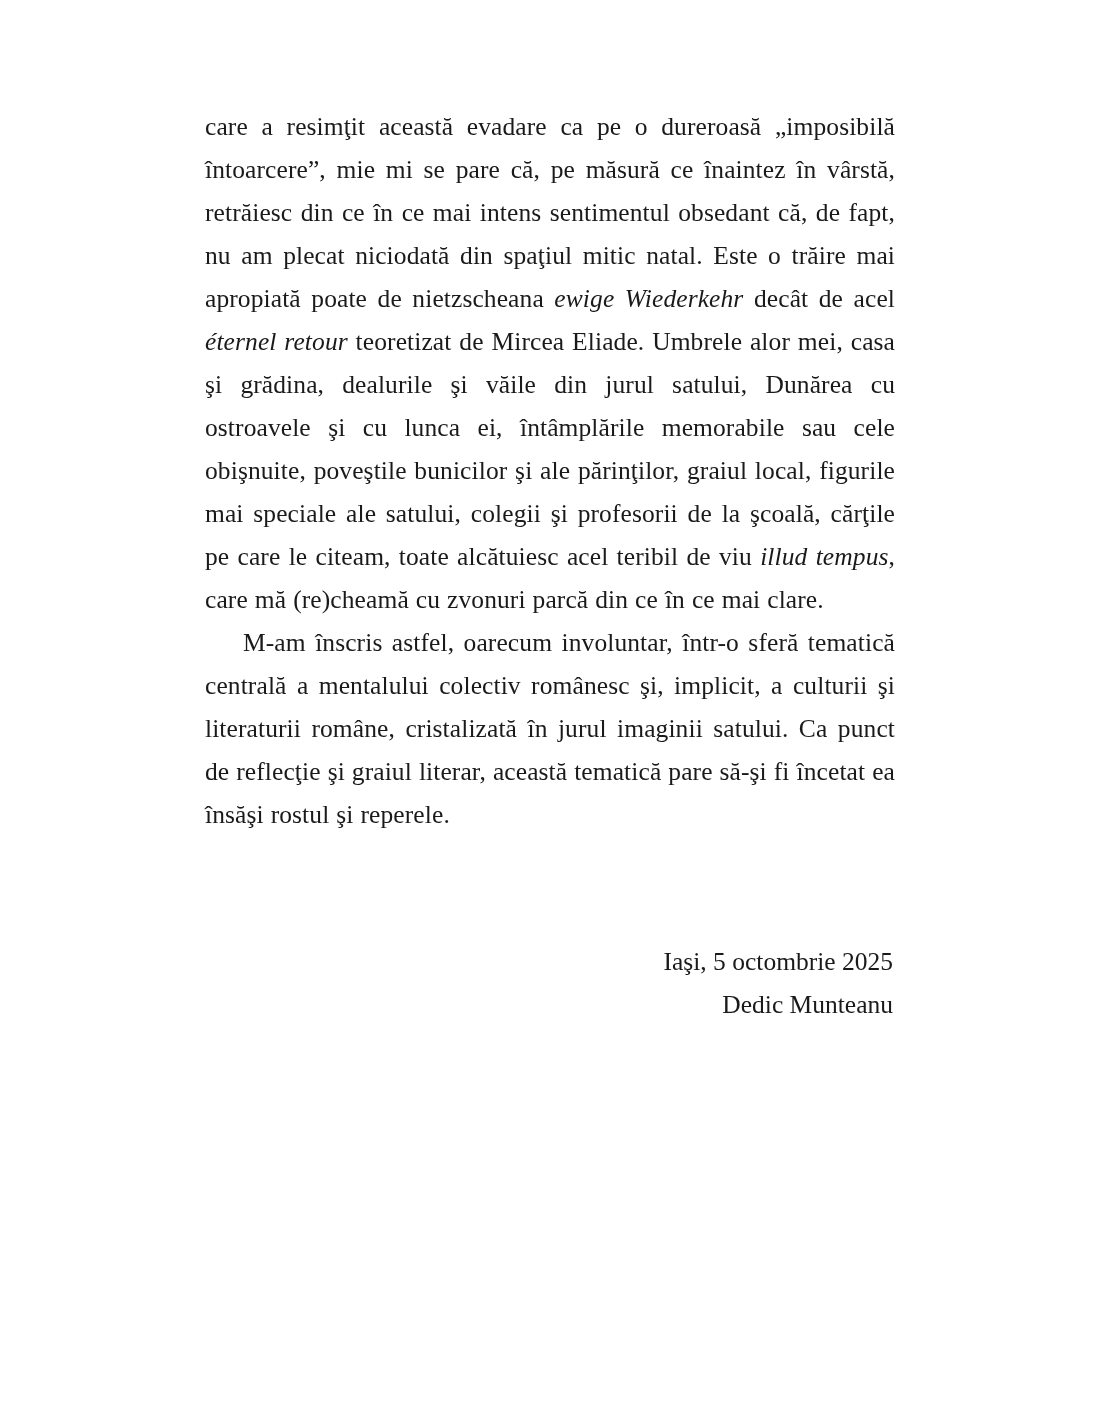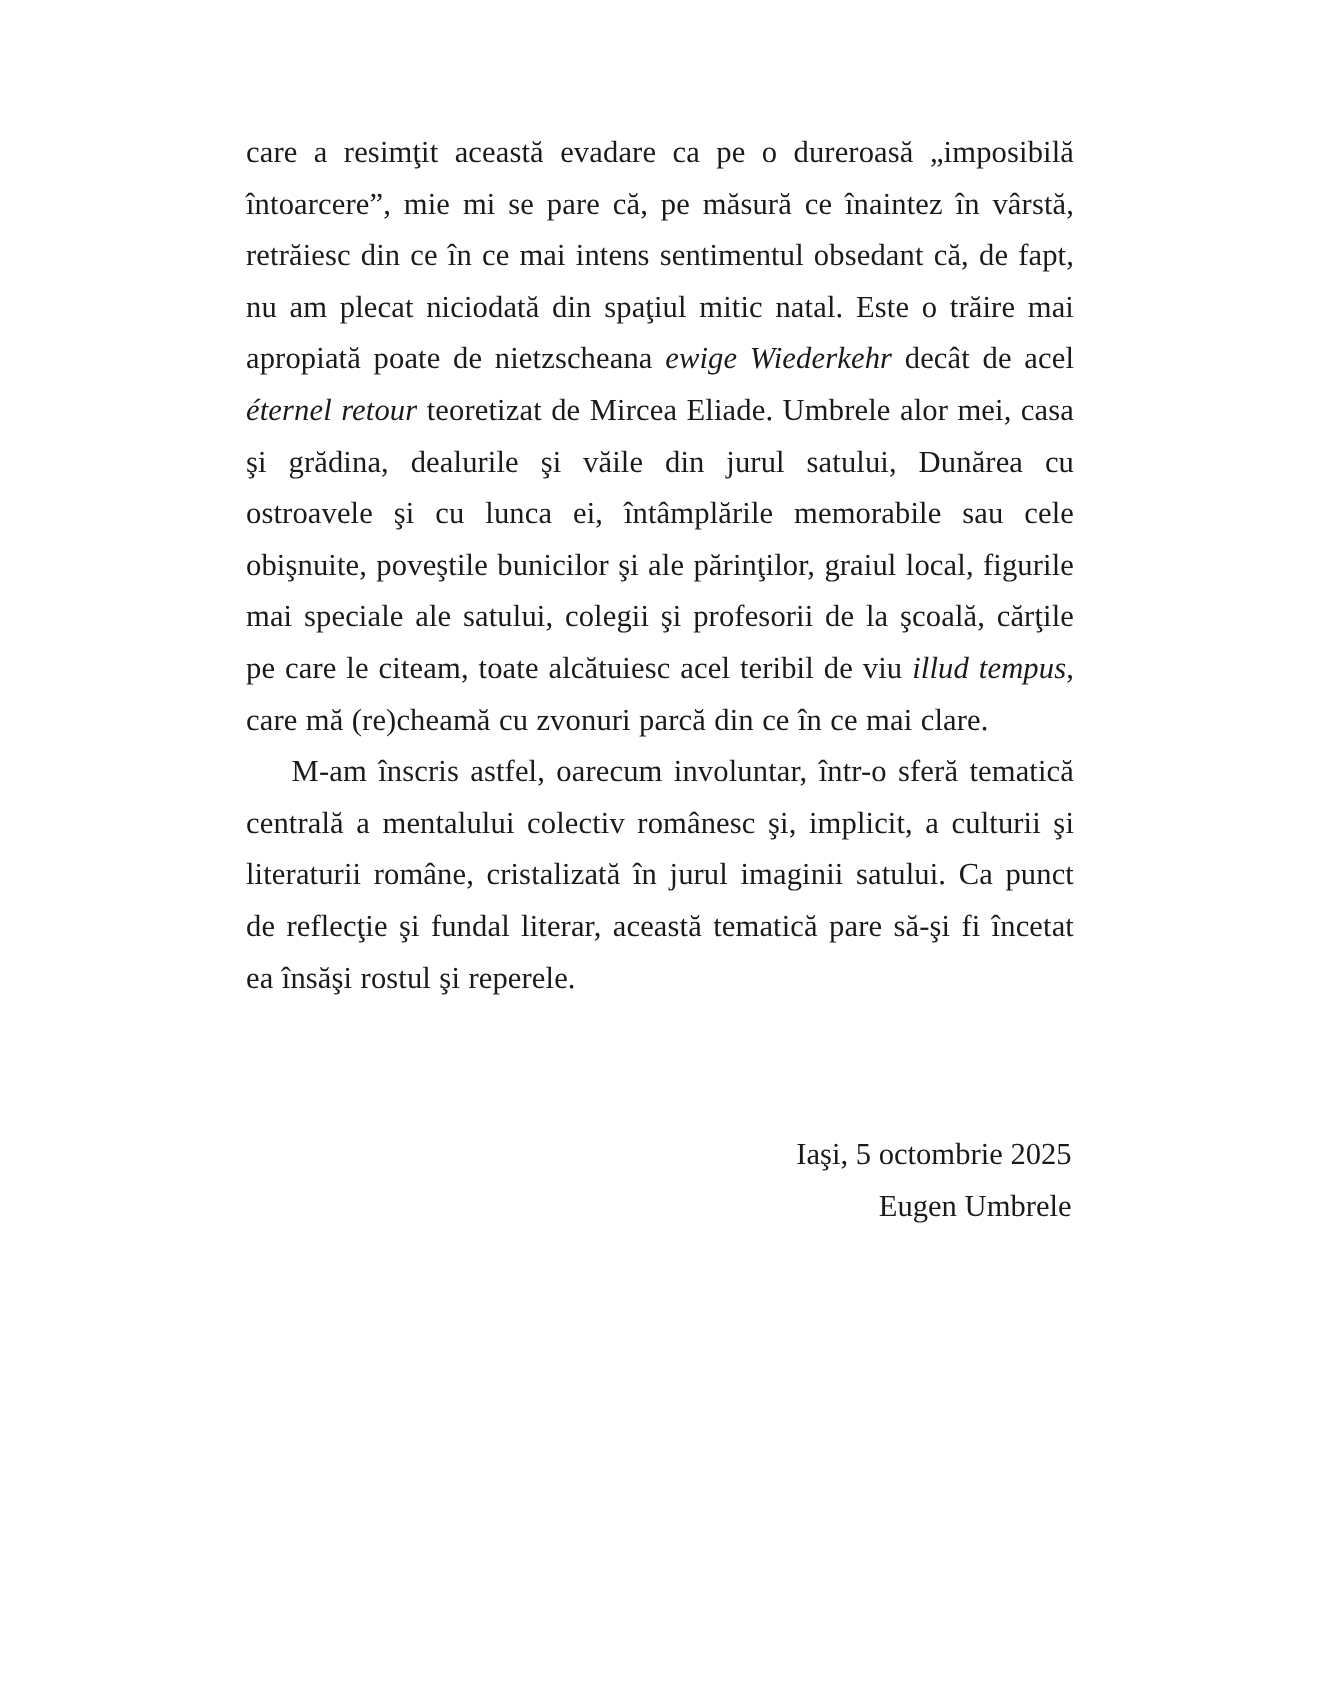--- a/index.html
+++ b/index.html
@@ -60,23 +60,23 @@
     color: #1a1a1a;
   }
 </style>
 </head>
 <body>
 
 <div class="page">
 
   <div class="text-block">
     <p class="para" id="p1"><span>care a resimţit această evadare ca pe o dureroasă „imposibilă întoarcere”, mie mi se pare că, pe măsură ce înaintez în vârstă, retrăiesc din ce în ce mai intens sentimentul obsedant că, de fapt, nu am plecat niciodată din spaţiul mitic natal. Este o trăire mai apropiată poate de nietzscheana </span><em>ewige Wiederkehr</em><span> decât de acel </span><em>éternel retour</em><span> teoretizat de Mircea Eliade. Umbrele alor mei, casa şi grădina, dealurile şi văile din jurul satului, Dunărea cu ostroavele şi cu lunca ei, întâmplările memorabile sau cele obişnuite, poveştile bunicilor şi ale părinţilor, graiul local, figurile mai speciale ale satului, colegii şi profesorii de la şcoală, cărţile pe care le citeam, toate alcătuiesc acel teribil de viu </span><em>illud tempus</em><span>, care mă (re)cheamă cu zvonuri parcă din ce în ce mai clare.</span></p>
-    <p class="para" id="p2"><span>M-am înscris astfel, oarecum involuntar, într-o sferă tematică centrală a mentalului colectiv românesc şi, implicit, a culturii şi literaturii române, cristalizată în jurul imaginii satului. Ca punct de reflecţie şi fundal literar, această tematică pare să-şi fi încetat ea însăşi rostul şi reperele.</span></p>
+    <p class="para" id="p2"><span>M-am înscris astfel, oarecum involuntar, într-o sferă tematică centrală a mentalului colectiv românesc şi, implicit, a culturii şi literaturii române, cristalizată în jurul imaginii satului. Ca punct de reflecţie şi graiul literar, această tematică pare să-şi fi încetat ea însăşi rostul şi reperele.</span></p>
   </div>
 
   <div class="signature">
     <span class="sig-line">Iaşi, 5 octombrie 2025</span>
-    <span class="sig-line">Eugen Umbrele</span>
+    <span class="sig-line">Dedic Munteanu</span>
   </div>
 
   <div class="folio">6</div>
 
 </div>
 
 </body></html>

